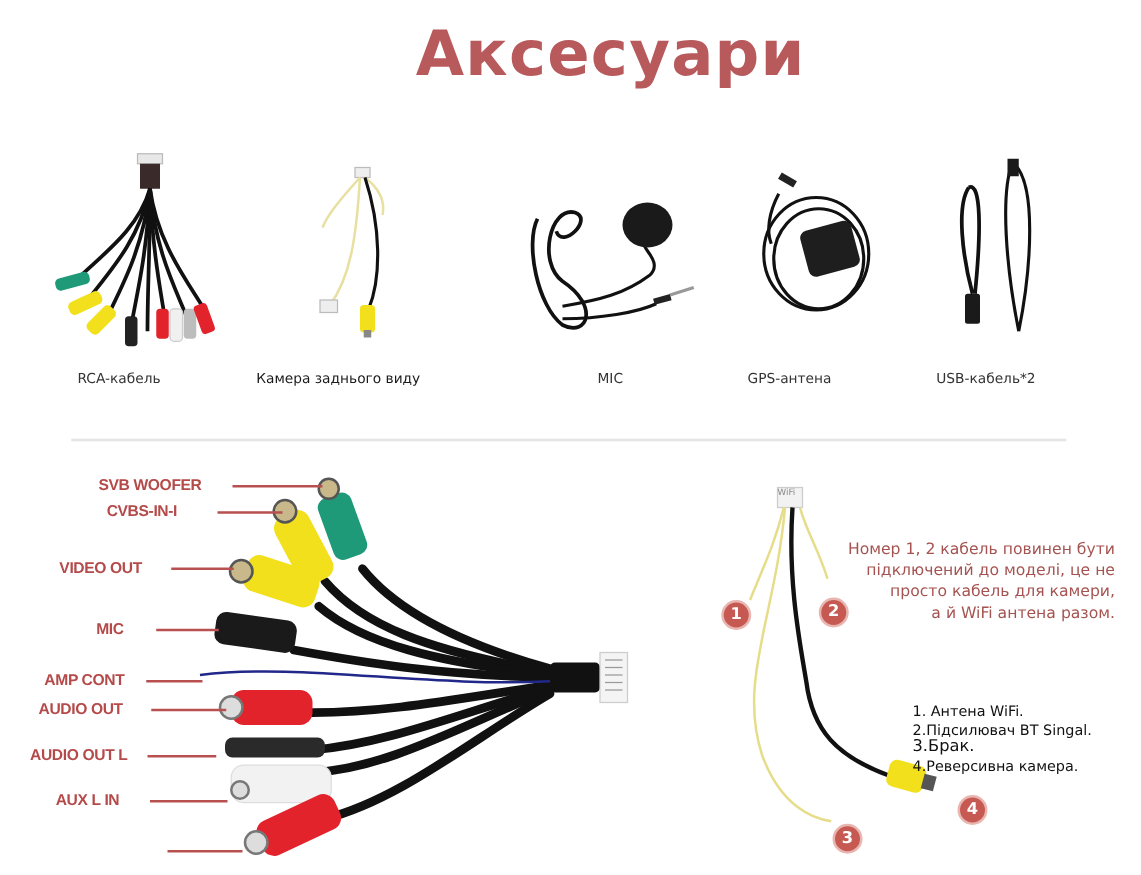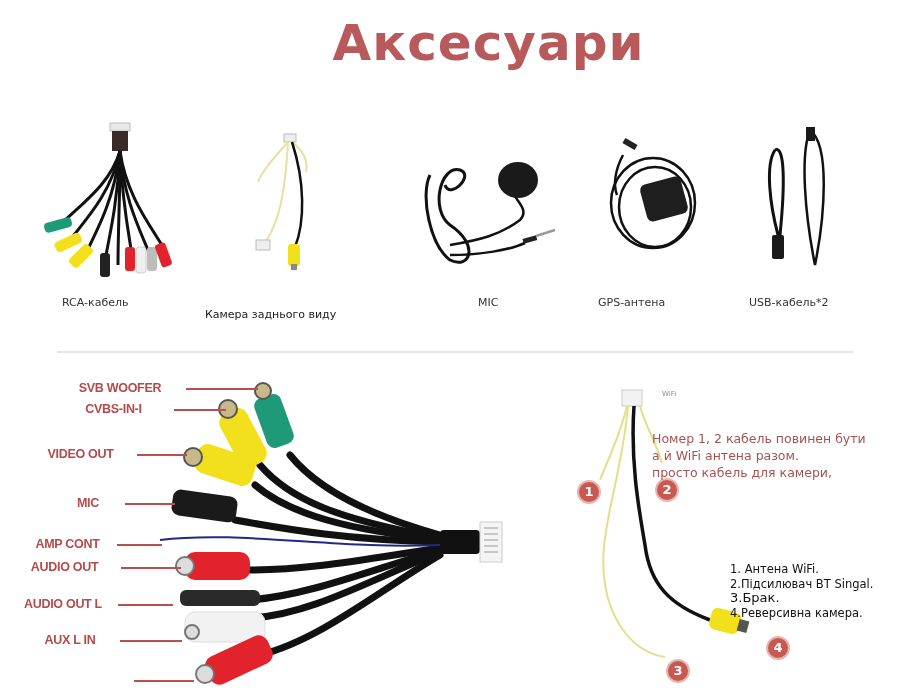--- a/index.html
+++ b/index.html
@@ -4,21 +4,21 @@
 <style>
   html,body{margin:0;padding:0;background:#fff;}
   body{width:913px;height:700px;position:relative;overflow:hidden;font-family:"DejaVu Sans","Liberation Sans",sans-serif;}
   .abs{position:absolute;}
   .title{left:0;top:14px;width:913px;text-align:center;font-family:"DejaVu Sans",sans-serif;font-weight:bold;font-size:50px;color:#b85a5c;letter-spacing:1px;padding-left:32px;}
   .cap{top:296px;font-family:"DejaVu Sans",sans-serif;font-size:11px;color:#333;white-space:nowrap;}
   .cap.dark{color:#1a1a1a;}
   .divider{left:57px;top:351px;width:796px;height:2px;background:#e4e4e4;}
   .lbl{font-family:"Liberation Sans",sans-serif;font-weight:bold;font-size:12.5px;color:#b54a4a;white-space:nowrap;text-align:center;letter-spacing:-0.3px;}
   .lead{height:2px;background:#b85050;}
-  .note{left:652px;top:430px;width:240px;text-align:left;font-family:"DejaVu Sans",sans-serif;font-size:12.5px;line-height:17px;color:#a55350;}
+  .note{left:652px;top:430px;width:240px;text-align:right;font-family:"DejaVu Sans",sans-serif;font-size:12.5px;line-height:17px;color:#a55350;}
   .list{left:730px;top:562px;font-family:"DejaVu Sans",sans-serif;font-size:11.5px;line-height:14.5px;color:#111;}
   .list div{white-space:nowrap;}
   .num{width:20px;height:20px;border-radius:50%;background:#c65a52;border:2px solid #e9b5b0;color:#fff;font-family:"DejaVu Sans",sans-serif;font-weight:bold;font-size:13px;line-height:20px;text-align:center;box-sizing:content-box;}
   svg{position:absolute;overflow:visible;}
 </style>
 </head>
 <body>
 
 <div class="abs title">Аксесуари</div>
 
@@ -51,21 +51,21 @@
 <svg style="left:250px;top:132px;width:80px;height:145px;" viewBox="0 0 80 145">
   <rect x="34" y="2" width="12" height="8" fill="#eee" stroke="#bbb"></rect>
   <path d="M38 10 C20 30 12 40 8 50" stroke="#e8e0a0" stroke-width="2" fill="none"></path>
   <path d="M42 10 C55 20 58 30 56 40" stroke="#e8e0a0" stroke-width="2" fill="none"></path>
   <path d="M38 10 C35 60 30 90 14 112" stroke="#e8e0a0" stroke-width="2" fill="none"></path>
   <rect x="6" y="108" width="14" height="10" fill="#eee" stroke="#bbb"></rect>
   <path d="M42 10 C55 50 55 90 45 115" stroke="#111" stroke-width="2.5" fill="none"></path>
   <rect x="38" y="112" width="12" height="22" rx="3" fill="#f2e01c"></rect>
   <rect x="41" y="132" width="6" height="6" fill="#888"></rect>
 </svg>
-<div class="abs cap dark" style="left:205px;margin-top:12px;">Камера заднього виду</div>
+<div class="abs cap dark" style="left:205px;">Камера заднього виду</div>
 
 <svg style="left:420px;top:155px;width:140px;height:115px;" viewBox="0 0 140 115">
   <path d="M10 20 C0 40 10 90 30 105 C50 115 60 90 30 70 C10 55 20 10 40 15 C55 20 30 45 25 30" stroke="#111" stroke-width="3" fill="none"></path>
   <path d="M30 90 C60 85 80 80 100 65 C110 55 95 45 95 40" stroke="#111" stroke-width="2.5" fill="none"></path>
   <path d="M30 100 C60 100 90 95 105 88" stroke="#111" stroke-width="2.5" fill="none"></path>
   <ellipse cx="98" cy="25" rx="20" ry="18" fill="#1a1a1a"></ellipse>
   <rect x="103" y="82" width="14" height="5" fill="#222" transform="rotate(-15 110 85)"></rect>
   <line x1="116" y1="81" x2="135" y2="75" stroke="#999" stroke-width="2.5"></line>
 </svg>
 <div class="abs cap" style="left:478px;">MIC</div>
@@ -149,31 +149,32 @@
 
 <svg style="left:570px;top:385px;width:220px;height:300px;" viewBox="0 0 220 300">
   <rect x="52" y="5" width="20" height="16" fill="#f2f2f2" stroke="#ccc"></rect>
   <path d="M57 21 C50 50 40 70 30 95" stroke="#e6dd8a" stroke-width="2" fill="none"></path>
   <path d="M70 21 C75 40 85 55 92 78" stroke="#e6dd8a" stroke-width="2" fill="none"></path>
   <path d="M58 21 C50 110 20 160 40 220 C55 260 80 270 95 272" stroke="#e6dd8a" stroke-width="2" fill="none"></path>
   <path d="M64 21 C60 80 70 130 75 160 C80 200 100 220 140 235" stroke="#111" stroke-width="3.5" fill="none"></path>
   <rect x="140" y="225" width="30" height="22" rx="6" fill="#f2e01c" transform="rotate(15 155 236)"></rect>
   <rect x="168" y="235" width="10" height="12" fill="#555" transform="rotate(15 173 241)"></rect>
 </svg>
-<div class="abs" style="left:622px;top:390px;font-size:7px;color:#888;padding-left:40px;">WiFi</div>
+<div class="abs" style="left:622px;top:390px;font-size:7px;color:#888;">WiFi</div>
 
 <div class="abs num" style="left:577px;top:480px;">1</div>
 <div class="abs num" style="left:655px;top:478px;">2</div>
 <div class="abs num" style="left:666px;top:659px;">3</div>
 <div class="abs num" style="left:766px;top:636px;">4</div>
 
 <div class="abs note">
   <div>Номер 1, 2 кабель повинен бути</div>
+  <div>підключений до моделі, це не</div>
+  <div>просто кабель для камери,</div>
   <div>а й WiFi антена разом.</div>
-  <div>просто кабель для камери,</div>
 </div>
 
 <div class="abs list">
   <div>1. Антена WiFi.</div>
   <div>2.Підсилювач BT Singal.</div>
   <div style="font-size:13px;">3.Брак.</div>
   <div>4.Реверсивна камера.</div>
 </div>
 
 </body></html>

